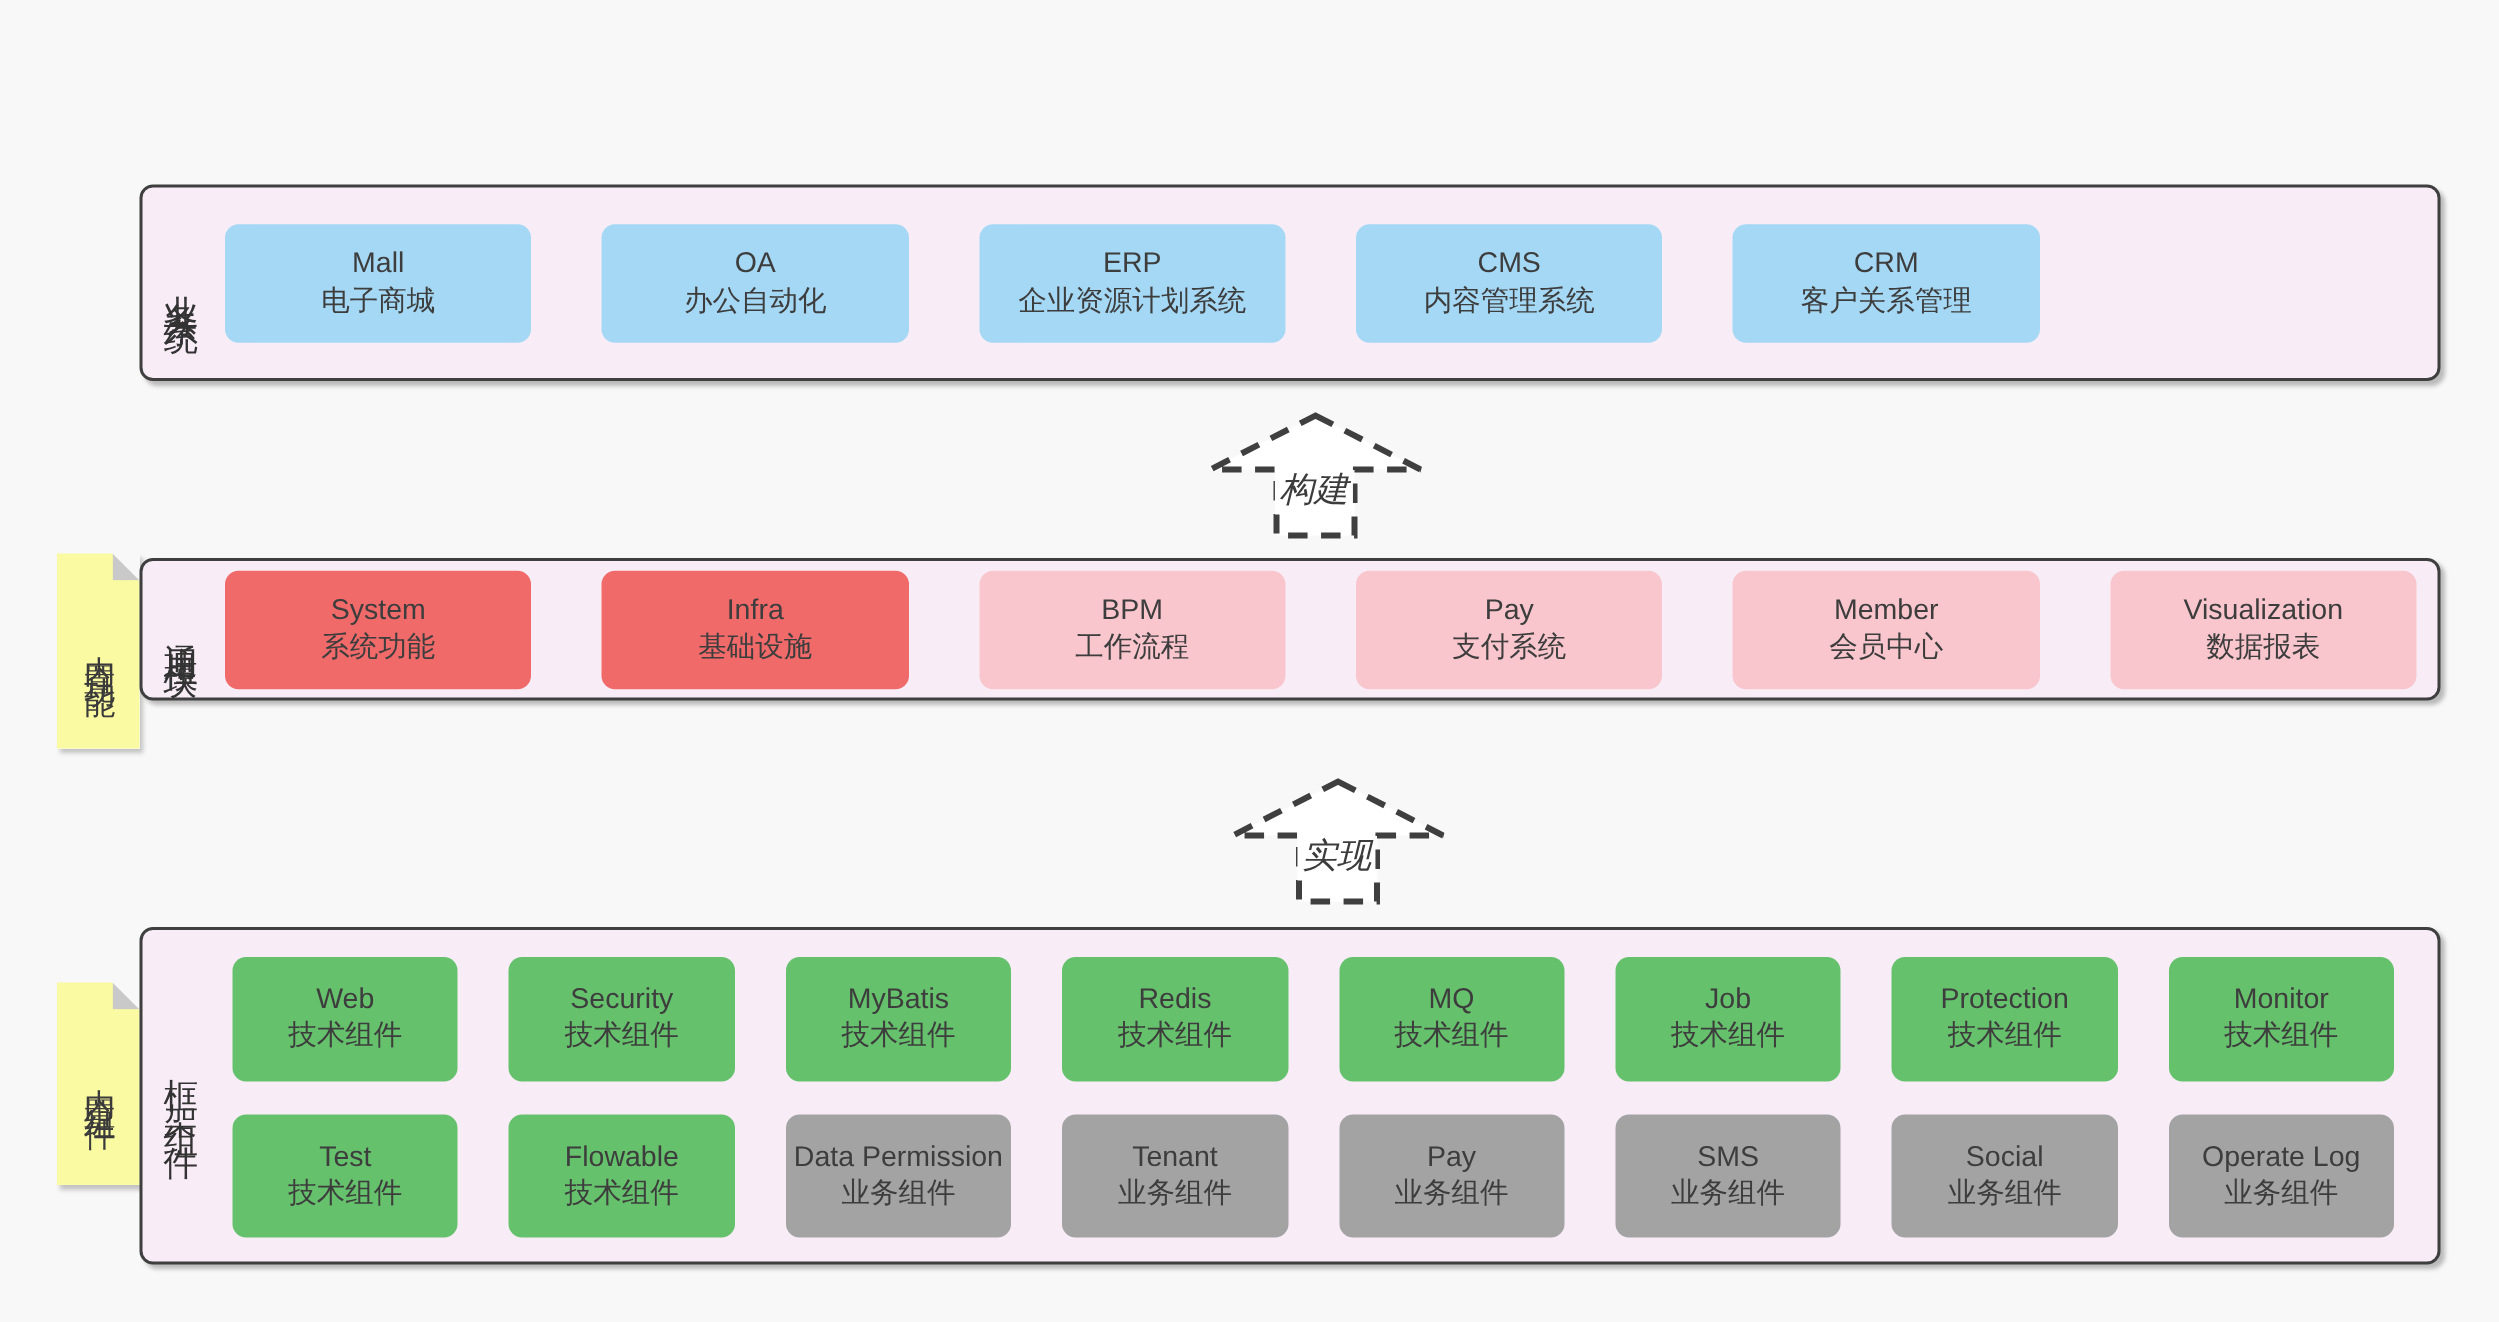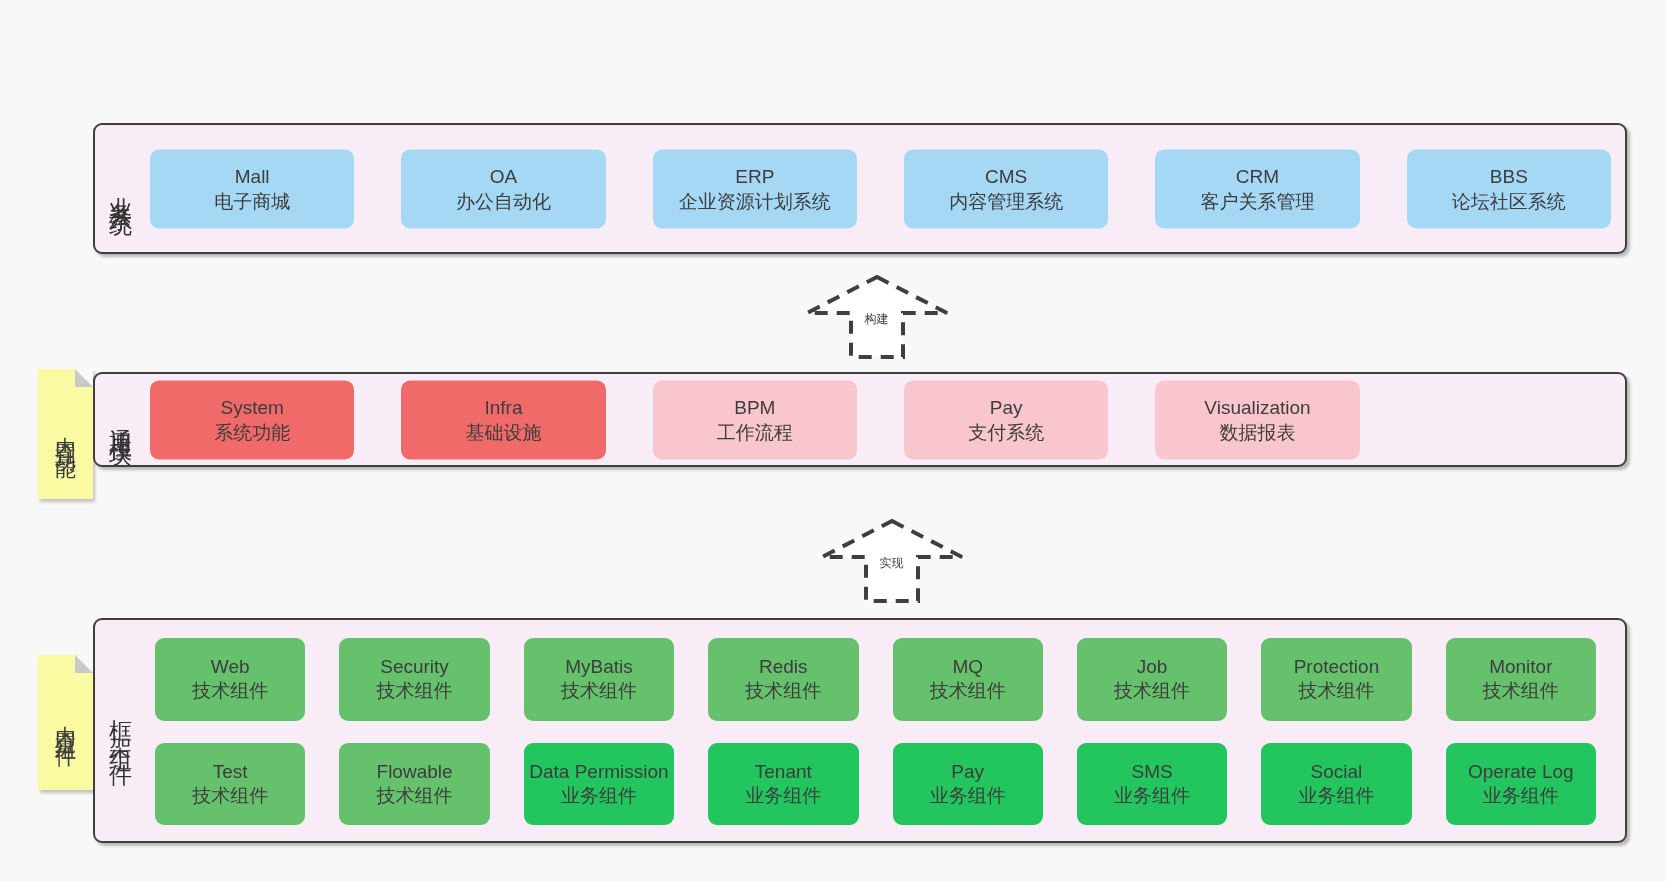--- a/index.html
+++ b/index.html
@@ -39,31 +39,31 @@
   .box{
     border-radius:9px;display:flex;flex-direction:column;
     align-items:center;justify-content:center;text-align:center;
     font-size:19px;line-height:25px;color:#3d3d3d;padding:2px 4px;box-sizing:border-box;
   }
   .grid8 .box{line-height:24px;}
   .blue{background:#a5d8f5;}
   .red{background:#f16a6a;}
   .pink{background:#f9c6cd;}
   .green{background:#66c16c;}
-  .lightgreen{background:#22c55e;}
+  .lightgreen{background:#a3a3a3;}
 
   
   .arrow{position:absolute;width:150px;height:86px;}
   .arrow svg{position:absolute;inset:0;overflow:visible;}
   .arrow polygon{
     fill:#ffffff;stroke:#3f3f3f;stroke-width:4;stroke-dasharray:13 9;
   }
   .arrow-label{
     position:absolute;top:36px;left:50%;transform:translateX(-52%);
-    background:#ffffff;padding:1px 3px;font-size:12px;color:#3c3c3c;white-space:nowrap;
+    background:#ffffff;padding:1px 3px;font-size:23px;color:#3c3c3c;white-space:nowrap;font-style:italic;
   }
 
   
   .sticky{
     position:absolute;left:38px;width:55px;
     background:linear-gradient(225deg,transparent 13px,#fafaa3 13px);
     box-shadow:2px 3px 3px rgba(0,0,0,.22);
     display:flex;align-items:center;justify-content:center;
   }
   .sticky::after{
@@ -95,24 +95,20 @@
         <div>ERP</div>
         <div>企业资源计划系统</div>
       </div>
       <div class="box blue">
         <div>CMS</div>
         <div>内容管理系统</div>
       </div>
       <div class="box blue">
         <div>CRM</div>
         <div>客户关系管理</div>
-      </div>
-      <div class="box blue">
-        <div>BBS</div>
-        <div>论坛社区系统</div>
       </div>
     </div>
   </section>
 
   <div class="arrow" style="left:802px;top:274px;">
     <svg viewBox="0 0 150 86" width="150" height="86">
       <polygon points="75,3 145,39 101,39 101,83 49,83 49,39 5,39"></polygon>
     </svg>
     <span class="arrow-label">构建</span>
   </div>
@@ -134,20 +130,24 @@
       </div>
       <div class="box pink">
         <div>BPM</div>
         <div>工作流程</div>
       </div>
       <div class="box pink">
         <div>Pay</div>
         <div>支付系统</div>
       </div>
       <div class="box pink">
+        <div>Member</div>
+        <div>会员中心</div>
+      </div>
+      <div class="box pink">
         <div>Visualization</div>
         <div>数据报表</div>
       </div>
     </div>
   </section>
 
   <div class="arrow" style="left:817px;top:518px;">
     <svg viewBox="0 0 150 86" width="150" height="86">
       <polygon points="75,3 145,39 101,39 101,83 49,83 49,39 5,39"></polygon>
     </svg>

